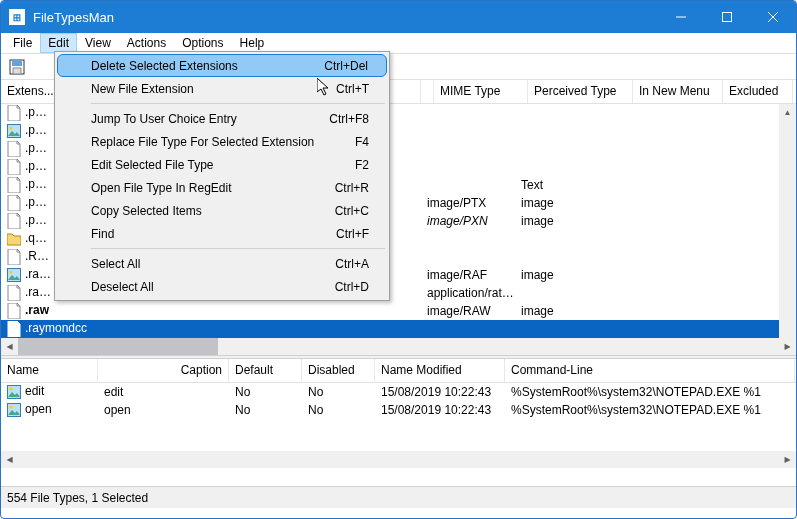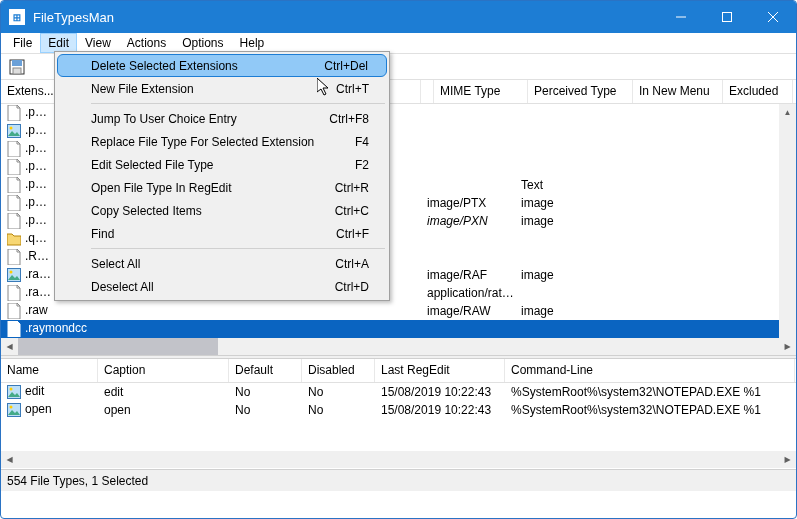--- a/index.html
+++ b/index.html
@@ -18,21 +18,21 @@
 .list-top { height: 275px; overflow: hidden; position: relative; }
 .list-header { height: 24px; display: flex; background: #fff; border-bottom: 1px solid #e0e0e0; }
 .list-header .col { padding: 4px 6px; border-right: 1px solid #e8e8e8; white-space: nowrap; overflow: hidden; }
 .list-body { overflow-y: scroll; overflow-x: hidden; }
 .row { height: 18px; display: flex; align-items: center; white-space: nowrap; }
 .row .cell { padding: 0 6px; overflow: hidden; white-space: nowrap; }
 .row .file-icon { width: 16px; height: 16px; display: inline-block; vertical-align: middle; margin-right: 2px; }
 .row.selected { background: #0a64c1; color: #fff; }
 .row.selected .file-icon .pg { fill: #fff; }
 .splitter { height: 4px; background: #f0f0f0; border-top: 1px solid #d0d0d0; border-bottom: 1px solid #d0d0d0; }
-.list-bottom { height: 110px; overflow: hidden; }
+.list-bottom { height: 127px; overflow: hidden; }
 .statusbar { height: 22px; border-top: 1px solid #d0d0d0; display: flex; align-items: center; padding: 8px 6px; background: #f0f0f0; }
 .statusbar .left { flex: 0 0 50%; }
 .statusbar .right { text-align: center; flex: 1; }
 .statusbar a { color: #0000ee; text-decoration: none; }
 .hscroll { height: 17px; background: #f0f0f0; display: flex; align-items: center; }
 .hscroll .thumb { height: 17px; background: #c2c3c9; border-radius: 0; }
 .hscroll .arrow { width: 17px; height: 17px; display: flex; align-items: center; justify-content: center; color: #606060; font-size: 8px; }
 .dropdown { position: absolute; left: 53px; top: 50px; width: 336px; background: #f0f0f0; border: 1px solid #a0a0a0; box-shadow: 2px 2px 4px rgba(0,0,0,0.25); z-index: 100; padding: 2px; }
 .dd-item { height: 23px; display: flex; align-items: center; padding: 0 30px 0 34px; position: relative; border-radius: 6px; }
 .dd-item.hover { background: #91c9f7; border: 1px solid #1d7dd4; padding: 0 29px 0 33px; }
@@ -193,21 +193,21 @@
       <div class="row">
         <div class="cell" style="width: 68px;"><span class="file-icon"><svg class="icon-page" viewBox="0 0 14 16">
               <path class="pg" d="M1 0 L10 0 L13 3 L13 16 L1 16 Z" fill="#fff" stroke="#888"></path>
               <path d="M10 0 L10 3 L13 3" fill="none" stroke="#888"></path>
             </svg></span><span>.ra…</span></div>
         <div class="cell" style="width: 352px;"></div>
         <div class="cell" style="width: 94px;">application/rat…</div>
         <div class="cell" style="width: 105px;"></div>
       </div>
       <div class="row">
-        <div class="cell" style="width: 68px;"><span class="file-icon"><svg class="icon-page" viewBox="0 0 14 16">
+        <div class="cell" style="width: 68px; font-weight: bold;"><span class="file-icon"><svg class="icon-page" viewBox="0 0 14 16">
               <path class="pg" d="M1 0 L10 0 L13 3 L13 16 L1 16 Z" fill="#fff" stroke="#888"></path>
               <path d="M10 0 L10 3 L13 3" fill="none" stroke="#888"></path>
             </svg></span><span>.raw</span></div>
         <div class="cell" style="width: 352px;"></div>
         <div class="cell" style="width: 94px;">image/RAW</div>
         <div class="cell" style="width: 105px;">image</div>
       </div>
       <div class="row selected">
         <div class="cell" style="width: 100%;"><span class="file-icon"><svg class="icon-page" viewBox="0 0 14 16">
               <path class="pg" d="M1 0 L10 0 L13 3 L13 16 L1 16 Z" fill="#fff" stroke="#fff"></path>
@@ -224,24 +224,24 @@
   <div class="vscroll">
     <div class="arrow">▲</div>
   </div>
 </div>
 
 <div class="splitter"></div>
 
 <div class="list-bottom">
   <div class="list-header" id="bottom-header">
       <div class="col" style="width: 97px;">Name</div>
-      <div class="col" style="width: 131px;">Caption</div>
+      <div class="col" style="width: 131px; text-align: right;">Caption</div>
       <div class="col" style="width: 73px;">Default</div>
       <div class="col" style="width: 73px;">Disabled</div>
-      <div class="col" style="width: 130px;">Last RegEdit</div>
+      <div class="col" style="width: 130px;">Name Modified</div>
       <div class="col" style="width: 290px;">Command-Line</div>
     </div>
   <div class="list-body" id="bottom-body" style="height:68px;">
       <div class="row">
         <div class="cell" style="width: 97px;"><span class="file-icon"><svg class="icon-page" viewBox="0 0 14 16">
               <rect x="0.5" y="1.5" width="13" height="13" fill="#bde0f7" stroke="#3a7ab8"></rect>
               <circle cx="4" cy="5" r="1.5" fill="#fc0"></circle>
               <path d="M1 13 L5 8 L8 11 L10 9 L13 13 Z" fill="#4a8"></path>
             </svg></span><span>edit</span></div>
         <div class="cell" style="width: 131px;">edit</div>

